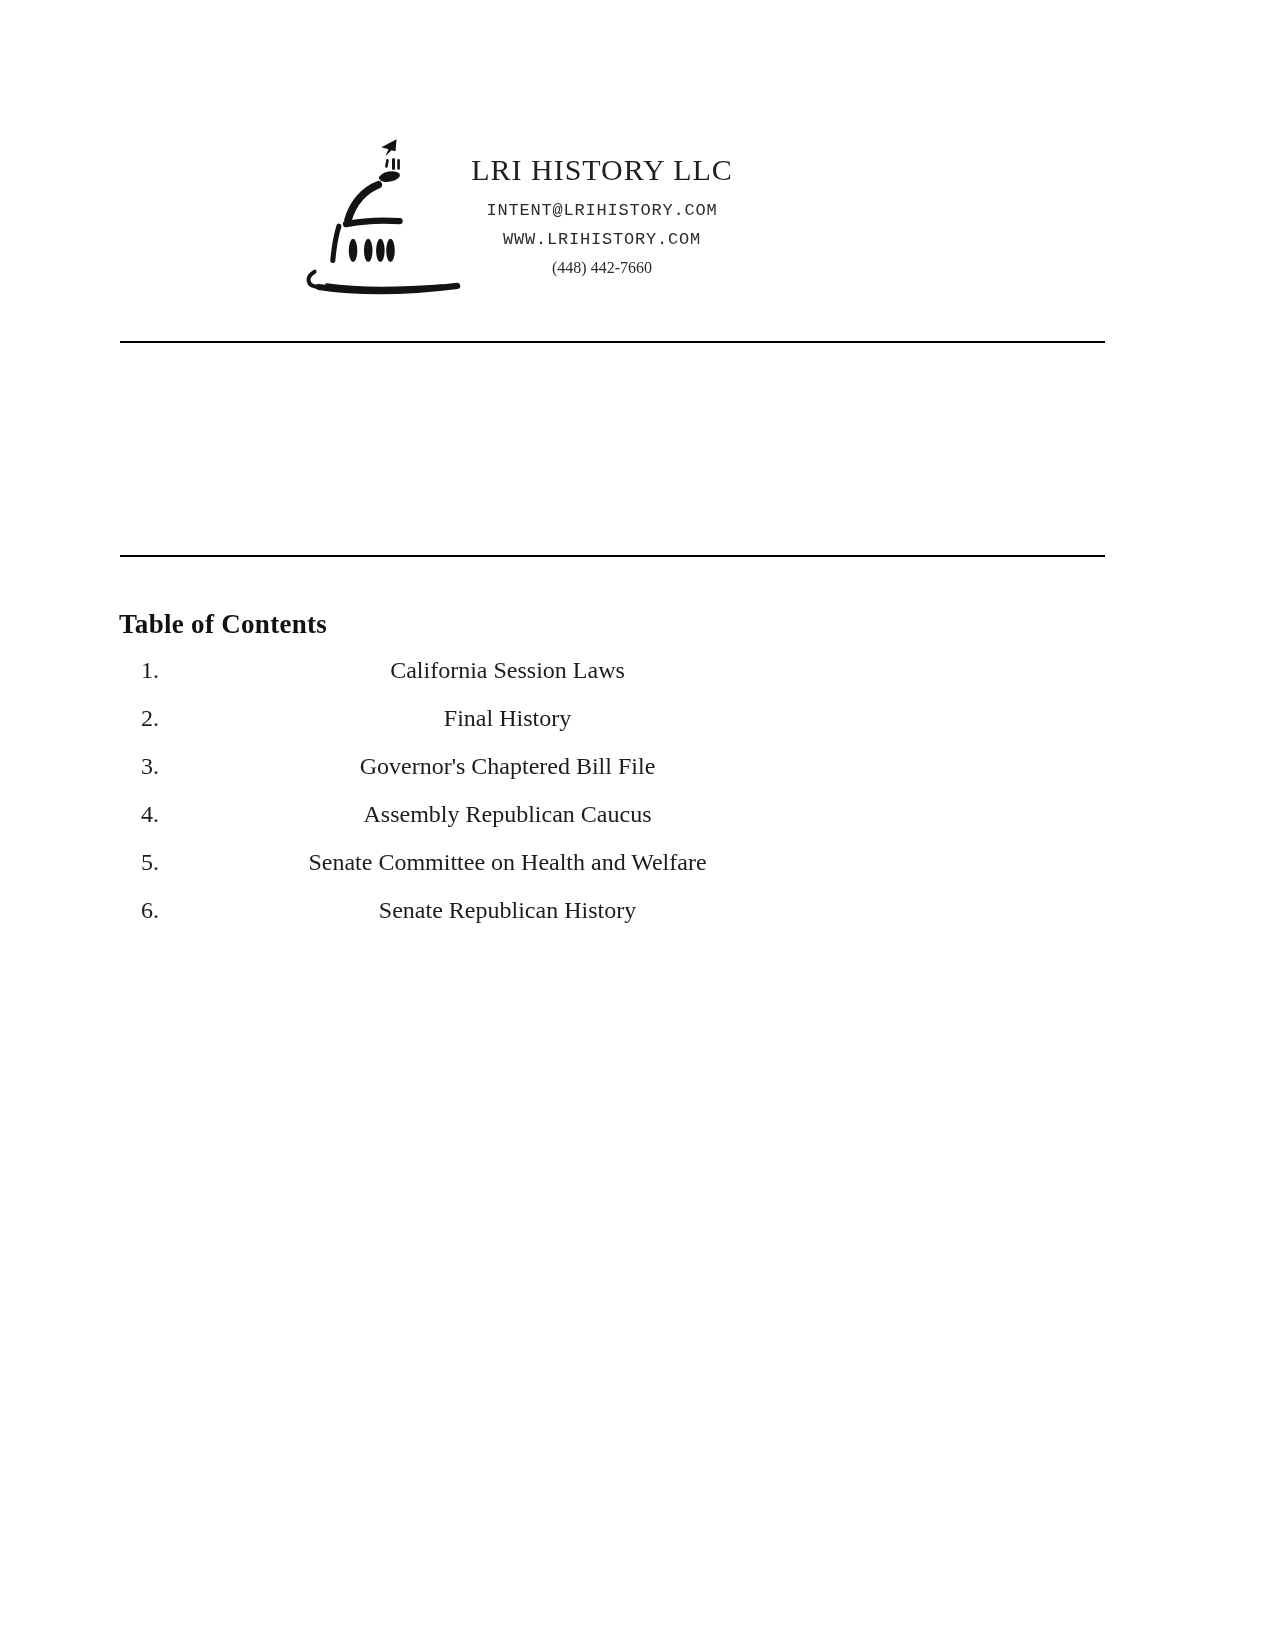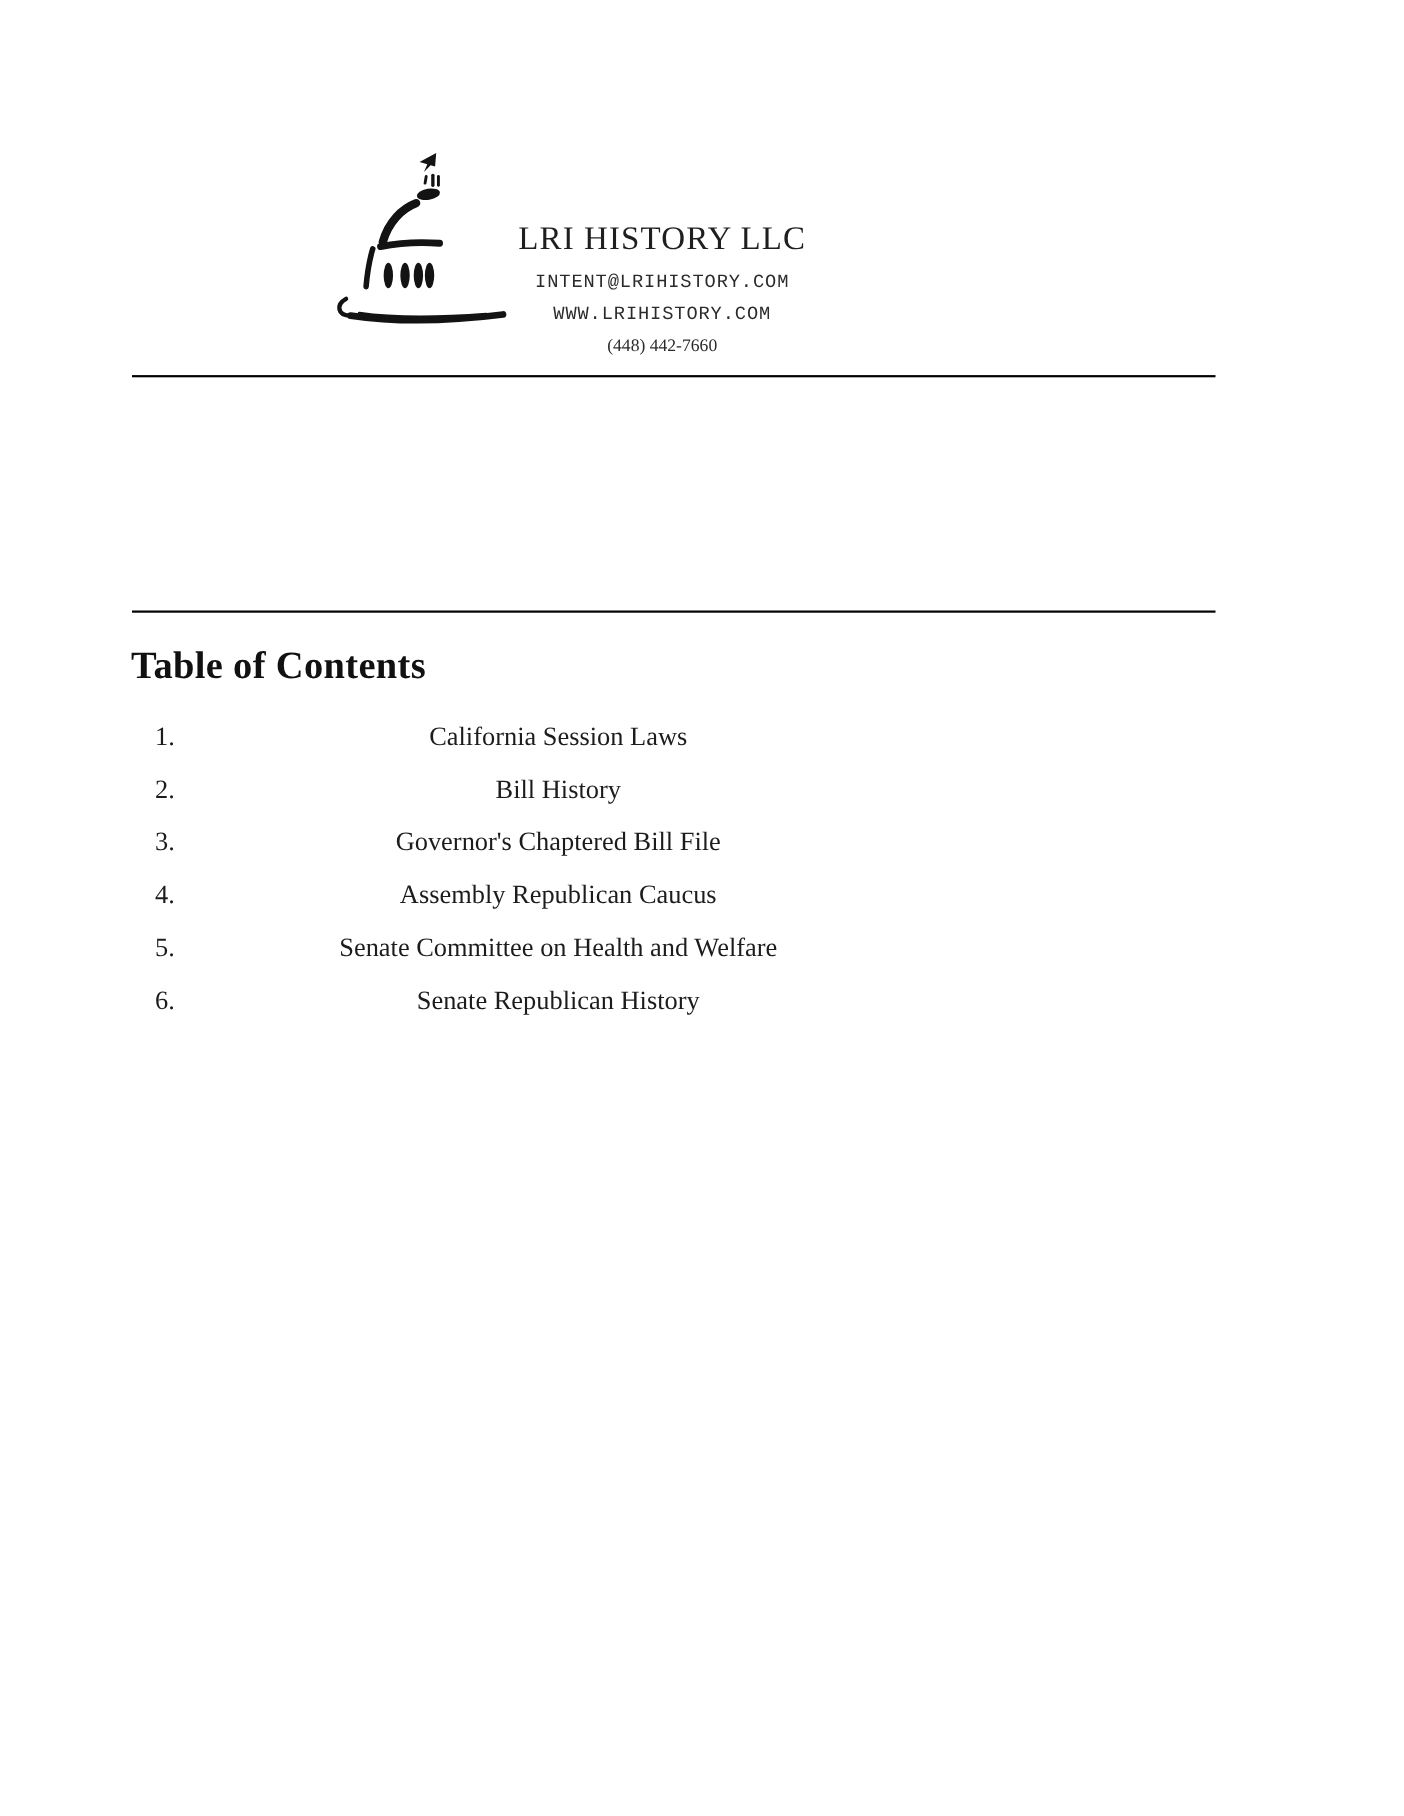--- a/index.html
+++ b/index.html
@@ -30,21 +30,20 @@
     top: 152px;
     width: 400px;
     text-align: center;
     color: #232323;
   }
   .org-name {
     font-size: 30px;
     line-height: 36px;
     letter-spacing: 1px;
     color: #1f1f1f;
-    margin-top: 47px;
   }
   .org-email, .org-web {
     font-size: 17px;
     line-height: 29px;
     letter-spacing: 0.8px;
     color: #2b2b2b;
     font-family: Liberation Mono, monospace;
   }
   .org-email { margin-top: 8px; }
   .org-phone {
@@ -75,23 +74,23 @@
     line-height: 43px;
     letter-spacing: 0.5px;
     color: #3d3d3d;
   }
   .title-line { white-space: pre-wrap; }
 
   
   .toc-heading {
     position: absolute;
     left: 119px;
-    top: 585px;
+    top: 609px;
     margin: 0;
-    font-size: 35px;
+    font-size: 27px;
     font-weight: bold;
     letter-spacing: 0.3px;
     color: #111111;
   }
   .toc-list {
     position: absolute;
     left: 141px;
     top: 655px;
     width: 700px;
   }
@@ -160,21 +159,21 @@
 
   <h1 class="toc-heading">Table of Contents</h1>
 
   <div class="toc-list">
     <div class="toc-item">
       <span class="toc-num">1.</span>
       <span class="toc-label">California Session Laws</span>
     </div>
     <div class="toc-item">
       <span class="toc-num">2.</span>
-      <span class="toc-label">Bill History</span>
+      <span class="toc-label">Final History</span>
     </div>
     <div class="toc-item">
       <span class="toc-num">3.</span>
       <span class="toc-label">Governor's Chaptered Bill File</span>
     </div>
     <div class="toc-item">
       <span class="toc-num">4.</span>
       <span class="toc-label">Assembly Republican Caucus</span>
     </div>
     <div class="toc-item">

